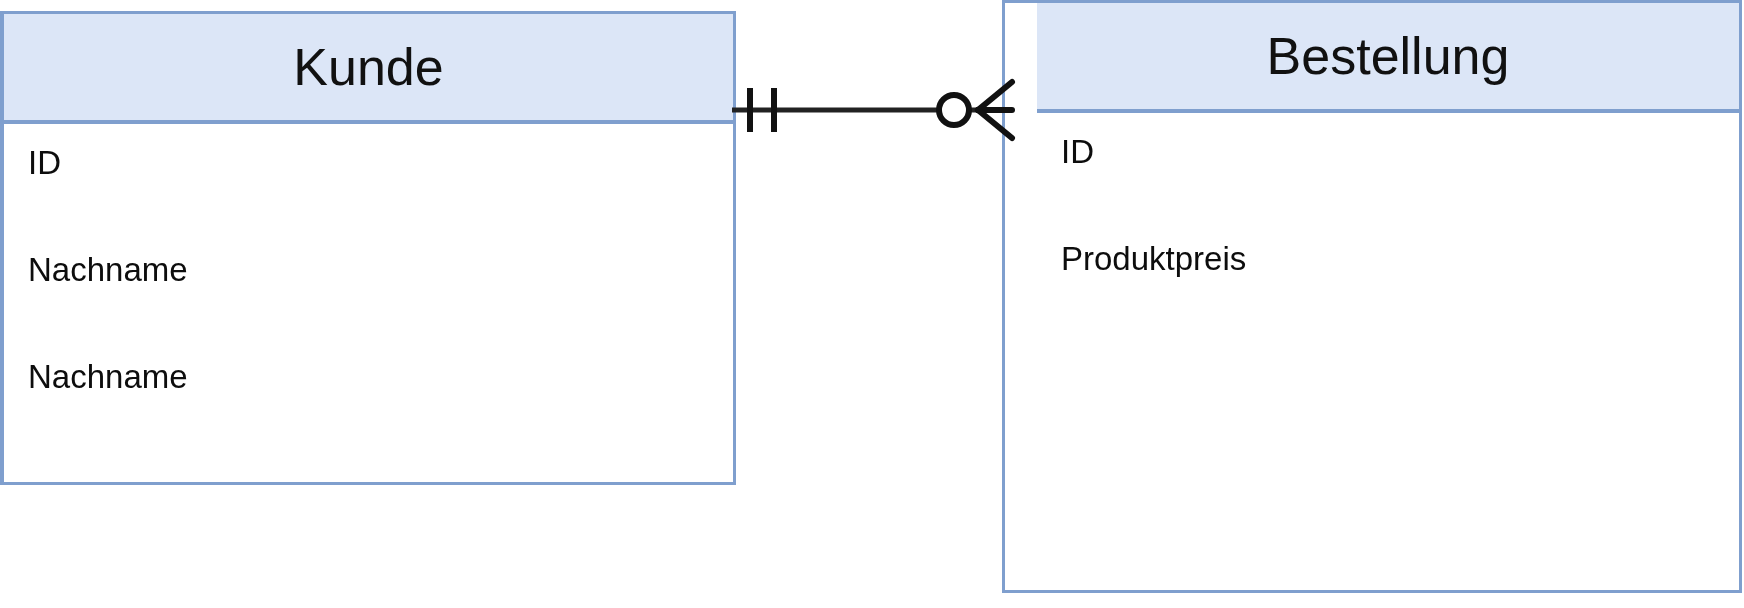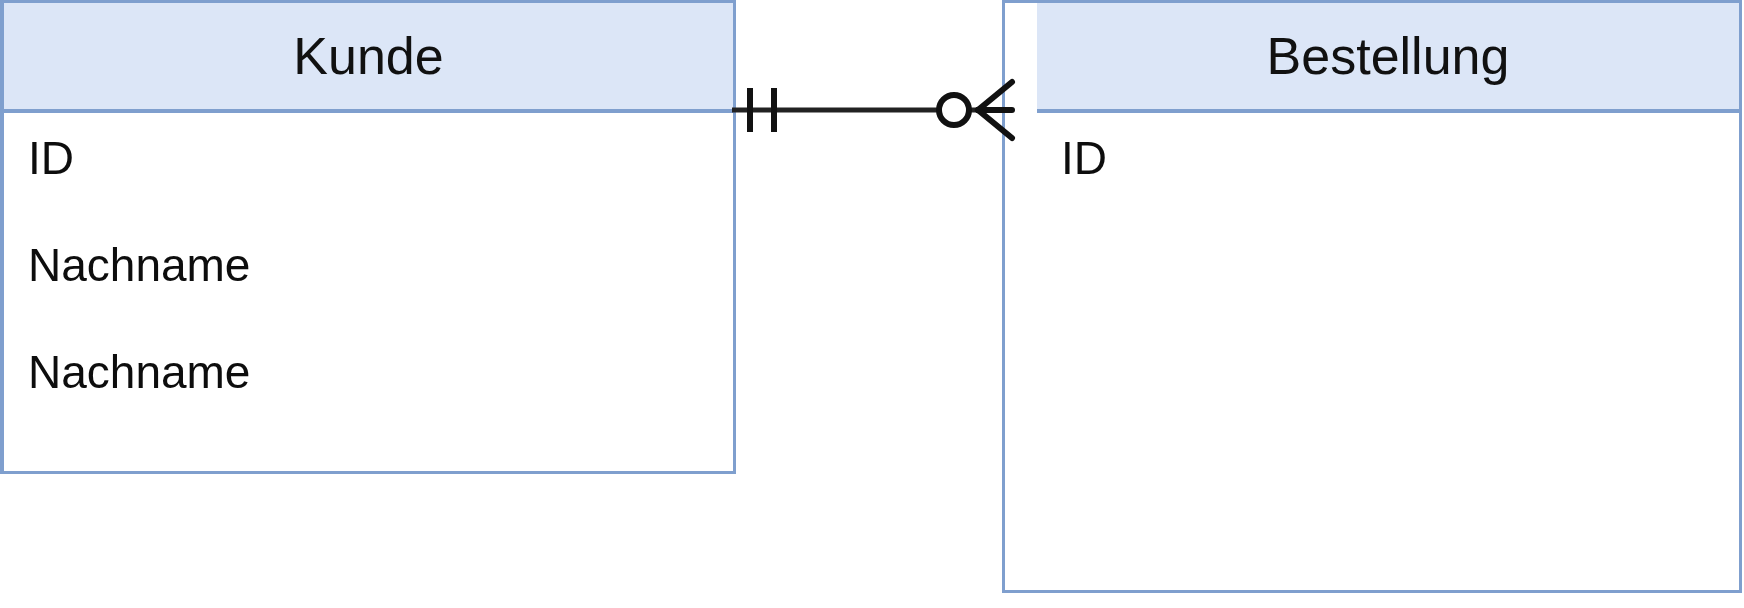--- a/index.html
+++ b/index.html
@@ -52,33 +52,33 @@
 
   .entity-body {
     flex: 1 1 auto;
     position: relative;
     padding: 22px 0 0 24px;
     box-sizing: border-box;
     background: #ffffff;
   }
 
   .attr {
-    font-size: 46px;
+    font-size: 33px;
     line-height: 1;
     color: #0d0d0d;
     height: 107px;
     display: flex;
     align-items: flex-start;
     white-space: nowrap;
   }
 
   
   #entity-kunde {
     left: 0px;
-    top: 0px;
+    top: 11px;
     width: 736px;
     height: 474px;
     border-left: 4px solid #7f9fce;
   }
 
   #entity-bestellung {
     left: 1002px;
     top: 0px;
     width: 740px;
     height: 593px;
@@ -118,20 +118,23 @@
   </div>
 
   <div class="entity" id="entity-bestellung">
     <div class="entity-header">
       <span class="entity-title">Bestellung</span>
     </div>
     <div class="entity-body">
       <div class="attr">
         <span>ID</span>
       </div>
+      <div class="attr">
+        <span>Produktpreis</span>
+      </div>
     </div>
   </div>
 
   <svg id="relationship" viewBox="0 0 290 96">
 
     <line x1="2" y1="48" x2="278" y2="48" stroke="#222222" stroke-width="5"></line>
 
     <line x1="20" y1="26" x2="20" y2="70" stroke="#111111" stroke-width="6"></line>
     <line x1="44" y1="26" x2="44" y2="70" stroke="#111111" stroke-width="6"></line>
 

